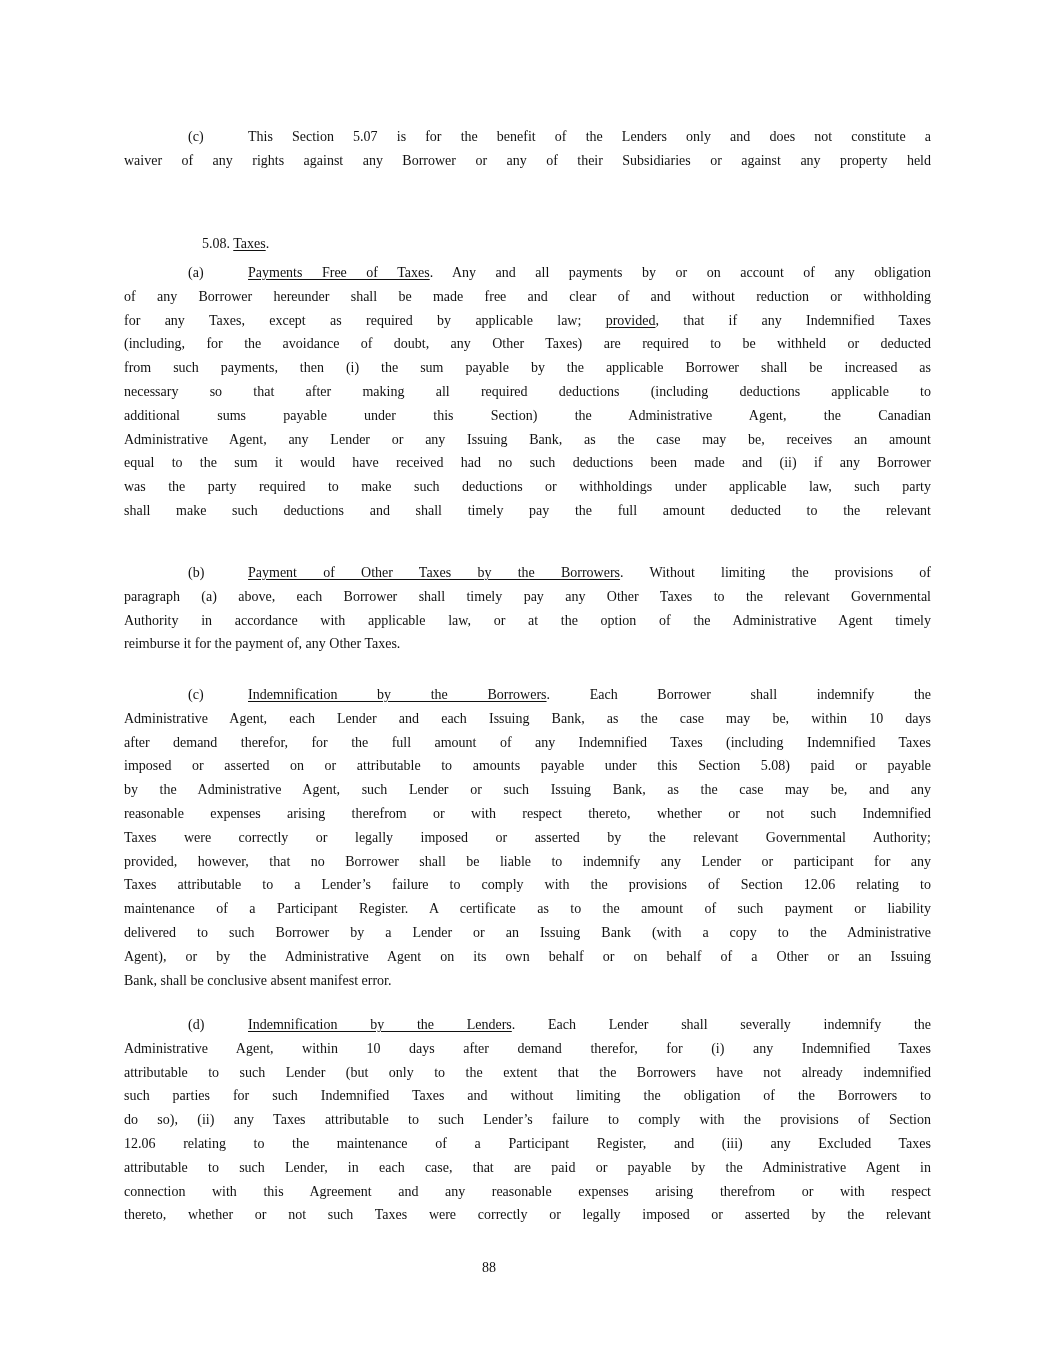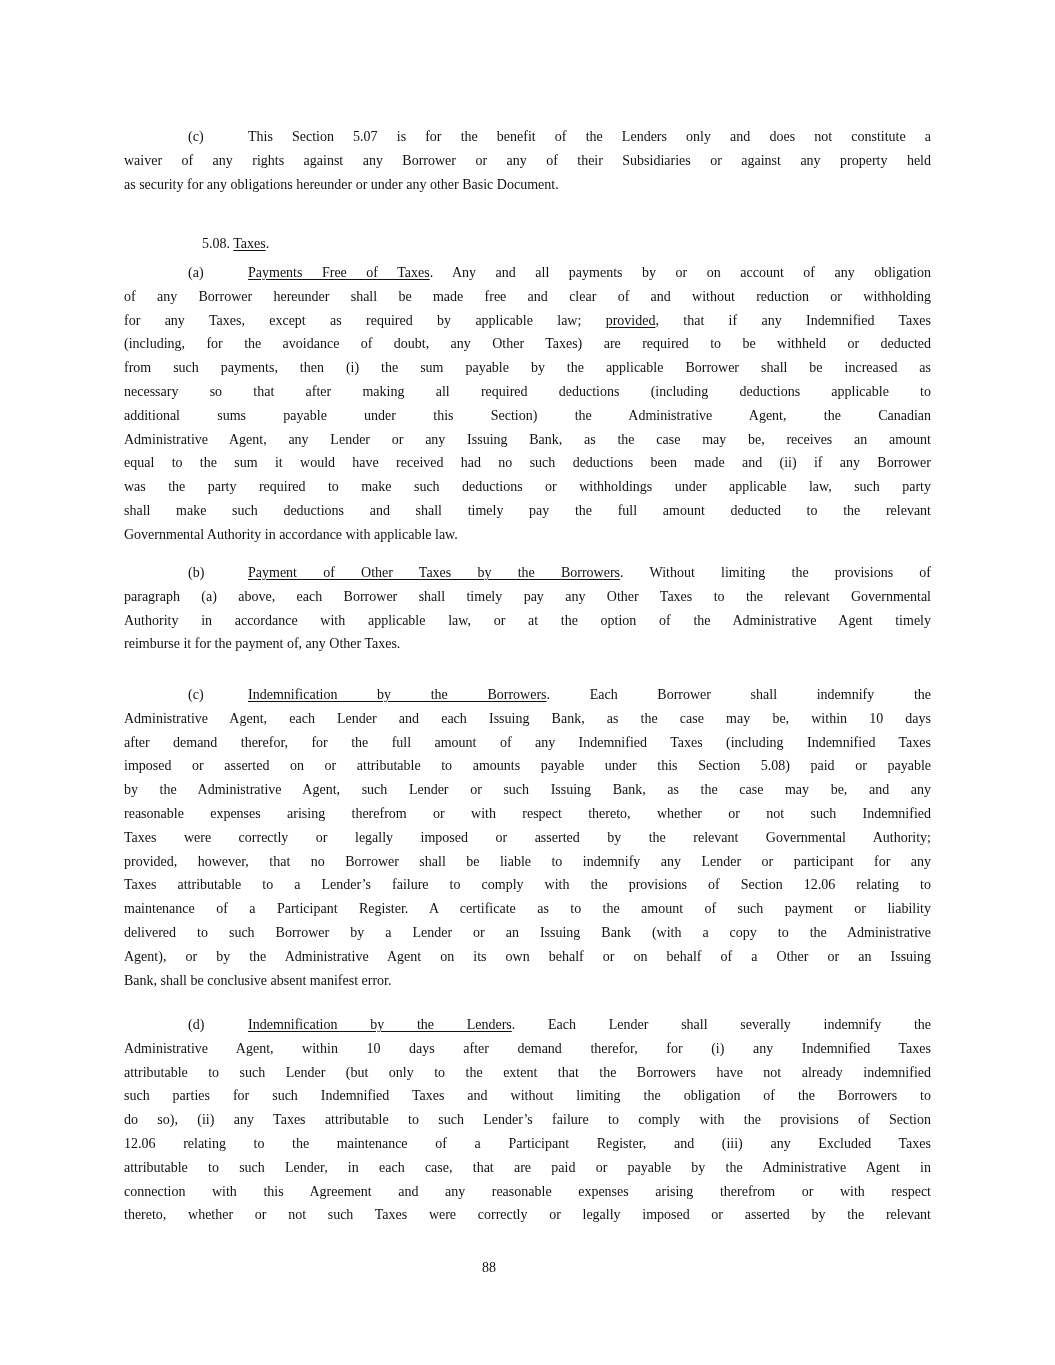--- a/index.html
+++ b/index.html
@@ -23,38 +23,36 @@
   .page-number { position: absolute; left: 0; width: 978px; top: 1256px; text-align: center; line-height: 24px; }
 </style>
 </head>
 <body>
 
 <div class="page">
 
   <div class="block" style="top:125px;">
     <span class="line first"><span class="label">(c)</span><span>This Section 5.07 is for the benefit of the Lenders only and does not constitute a</span></span>
     <span class="line">waiver of any rights against any Borrower or any of their Subsidiaries or against any property held</span>
-    <span class="line last">as security for any obligations hereunder or under any other Basic Document.</span>
   </div>
 
   <div class="heading"><span>5.08.</span> <span class="u">Taxes</span><span>.</span></div>
 
   <div class="block" style="top:261px;">
     <span class="line first"><span class="label">(a)</span><span class="u">Payments Free of Taxes</span><span>. Any and all payments by or on account of any obligation</span></span>
     <span class="line">of any Borrower hereunder shall be made free and clear of and without reduction or withholding</span>
     <span class="line"><span>for any Taxes, except as required by applicable law; </span><span class="u">provided</span><span>, that if any Indemnified Taxes</span></span>
     <span class="line">(including, for the avoidance of doubt, any Other Taxes) are required to be withheld or deducted</span>
     <span class="line">from such payments, then (i) the sum payable by the applicable Borrower shall be increased as</span>
     <span class="line">necessary so that after making all required deductions (including deductions applicable to</span>
     <span class="line">additional sums payable under this Section) the Administrative Agent, the Canadian</span>
     <span class="line">Administrative Agent, any Lender or any Issuing Bank, as the case may be, receives an amount</span>
     <span class="line">equal to the sum it would have received had no such deductions been made and (ii) if any Borrower</span>
     <span class="line">was the party required to make such deductions or withholdings under applicable law, such party</span>
     <span class="line">shall make such deductions and shall timely pay the full amount deducted to the relevant</span>
-    <span class="line last">Governmental Authority in accordance with applicable law.</span>
   </div>
 
   <div class="block" style="top:561px;">
     <span class="line first"><span class="label">(b)</span><span class="u">Payment of Other Taxes by the Borrowers</span><span>. Without limiting the provisions of</span></span>
     <span class="line">paragraph (a) above, each Borrower shall timely pay any Other Taxes to the relevant Governmental</span>
     <span class="line">Authority in accordance with applicable law, or at the option of the Administrative Agent timely</span>
     <span class="line last">reimburse it for the payment of, any Other Taxes.</span>
   </div>
 
   <div class="block" style="top:683px;">

